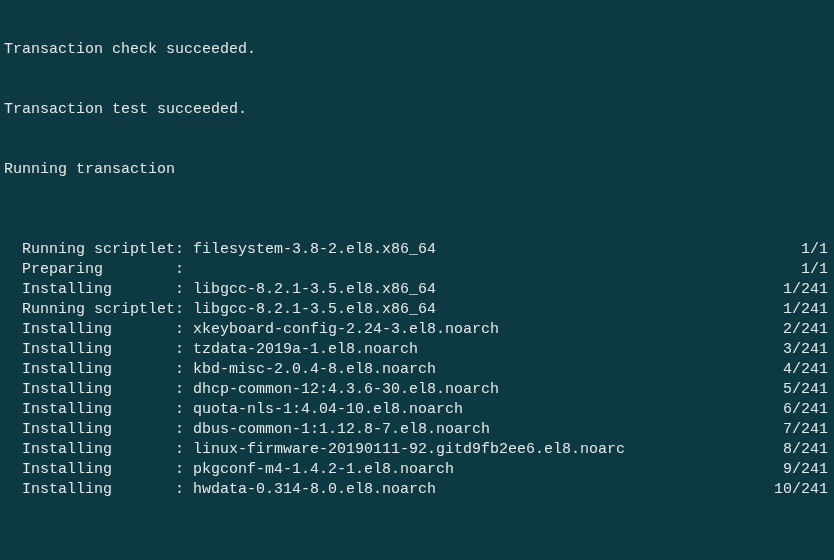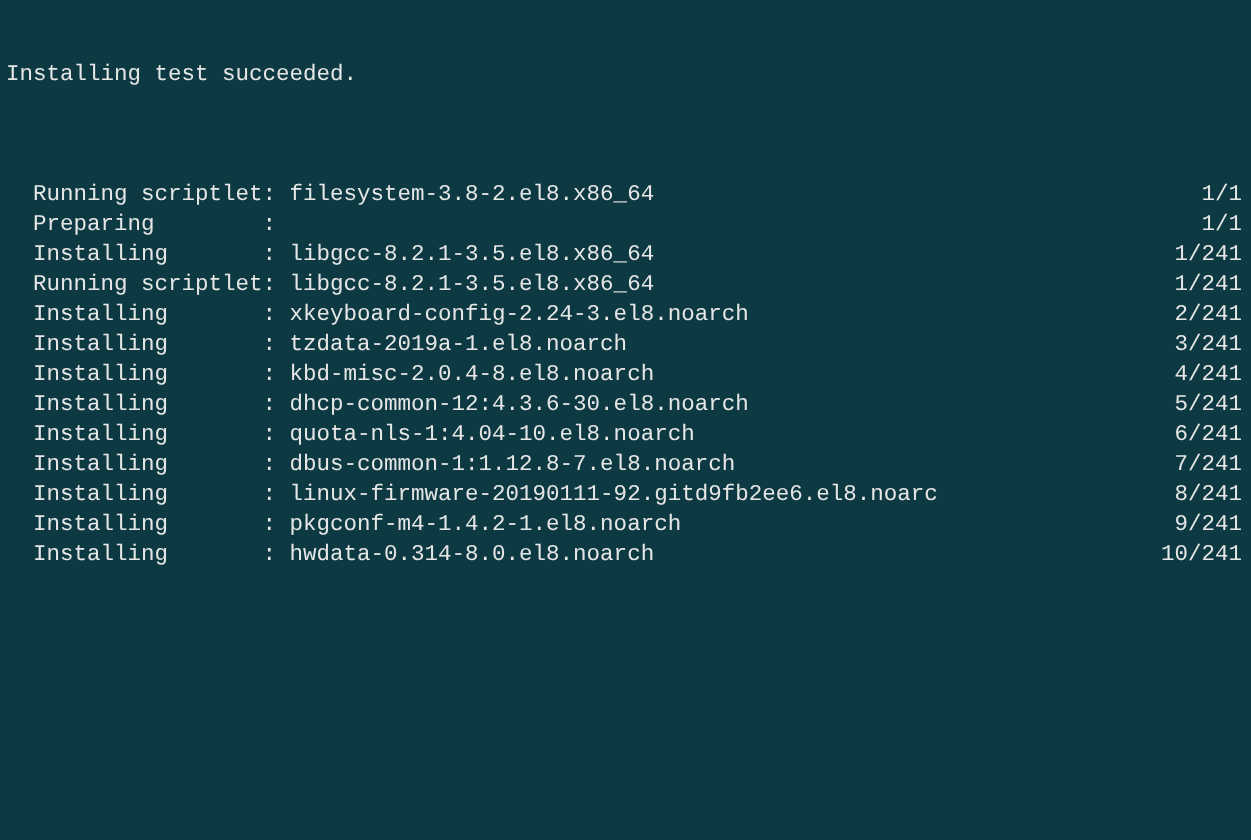--- a/index.html
+++ b/index.html
@@ -42,16 +42,18 @@
     padding-right: 2px;
   }
   .plain {
     white-space: pre;
   }
 </style>
 </head>
 <body>
 
 <div class="terminal">
-  <div class="plain">Installing test succeeded.</div>
+  <div class="plain">Transaction check succeeded.</div>
+  <div class="plain">Transaction test succeeded.</div>
+  <div class="plain">Running transaction</div>
 
   <div id="rows-container"><div class="row"><span class="indent">  </span><span class="label">Running scriptlet</span><span class="colon">: </span><span class="pkg">filesystem-3.8-2.el8.x86_64</span><span class="count">1/1</span></div><div class="row"><span class="indent">  </span><span class="label">Preparing        </span><span class="colon">: </span><span class="pkg"></span><span class="count">1/1</span></div><div class="row"><span class="indent">  </span><span class="label">Installing       </span><span class="colon">: </span><span class="pkg">libgcc-8.2.1-3.5.el8.x86_64</span><span class="count">1/241</span></div><div class="row"><span class="indent">  </span><span class="label">Running scriptlet</span><span class="colon">: </span><span class="pkg">libgcc-8.2.1-3.5.el8.x86_64</span><span class="count">1/241</span></div><div class="row"><span class="indent">  </span><span class="label">Installing       </span><span class="colon">: </span><span class="pkg">xkeyboard-config-2.24-3.el8.noarch</span><span class="count">2/241</span></div><div class="row"><span class="indent">  </span><span class="label">Installing       </span><span class="colon">: </span><span class="pkg">tzdata-2019a-1.el8.noarch</span><span class="count">3/241</span></div><div class="row"><span class="indent">  </span><span class="label">Installing       </span><span class="colon">: </span><span class="pkg">kbd-misc-2.0.4-8.el8.noarch</span><span class="count">4/241</span></div><div class="row"><span class="indent">  </span><span class="label">Installing       </span><span class="colon">: </span><span class="pkg">dhcp-common-12:4.3.6-30.el8.noarch</span><span class="count">5/241</span></div><div class="row"><span class="indent">  </span><span class="label">Installing       </span><span class="colon">: </span><span class="pkg">quota-nls-1:4.04-10.el8.noarch</span><span class="count">6/241</span></div><div class="row"><span class="indent">  </span><span class="label">Installing       </span><span class="colon">: </span><span class="pkg">dbus-common-1:1.12.8-7.el8.noarch</span><span class="count">7/241</span></div><div class="row"><span class="indent">  </span><span class="label">Installing       </span><span class="colon">: </span><span class="pkg">linux-firmware-20190111-92.gitd9fb2ee6.el8.noarc</span><span class="count">8/241</span></div><div class="row"><span class="indent">  </span><span class="label">Installing       </span><span class="colon">: </span><span class="pkg">pkgconf-m4-1.4.2-1.el8.noarch</span><span class="count">9/241</span></div><div class="row"><span class="indent">  </span><span class="label">Installing       </span><span class="colon">: </span><span class="pkg">hwdata-0.314-8.0.el8.noarch</span><span class="count">10/241</span></div></div>
 </div>
 
 </body></html>

